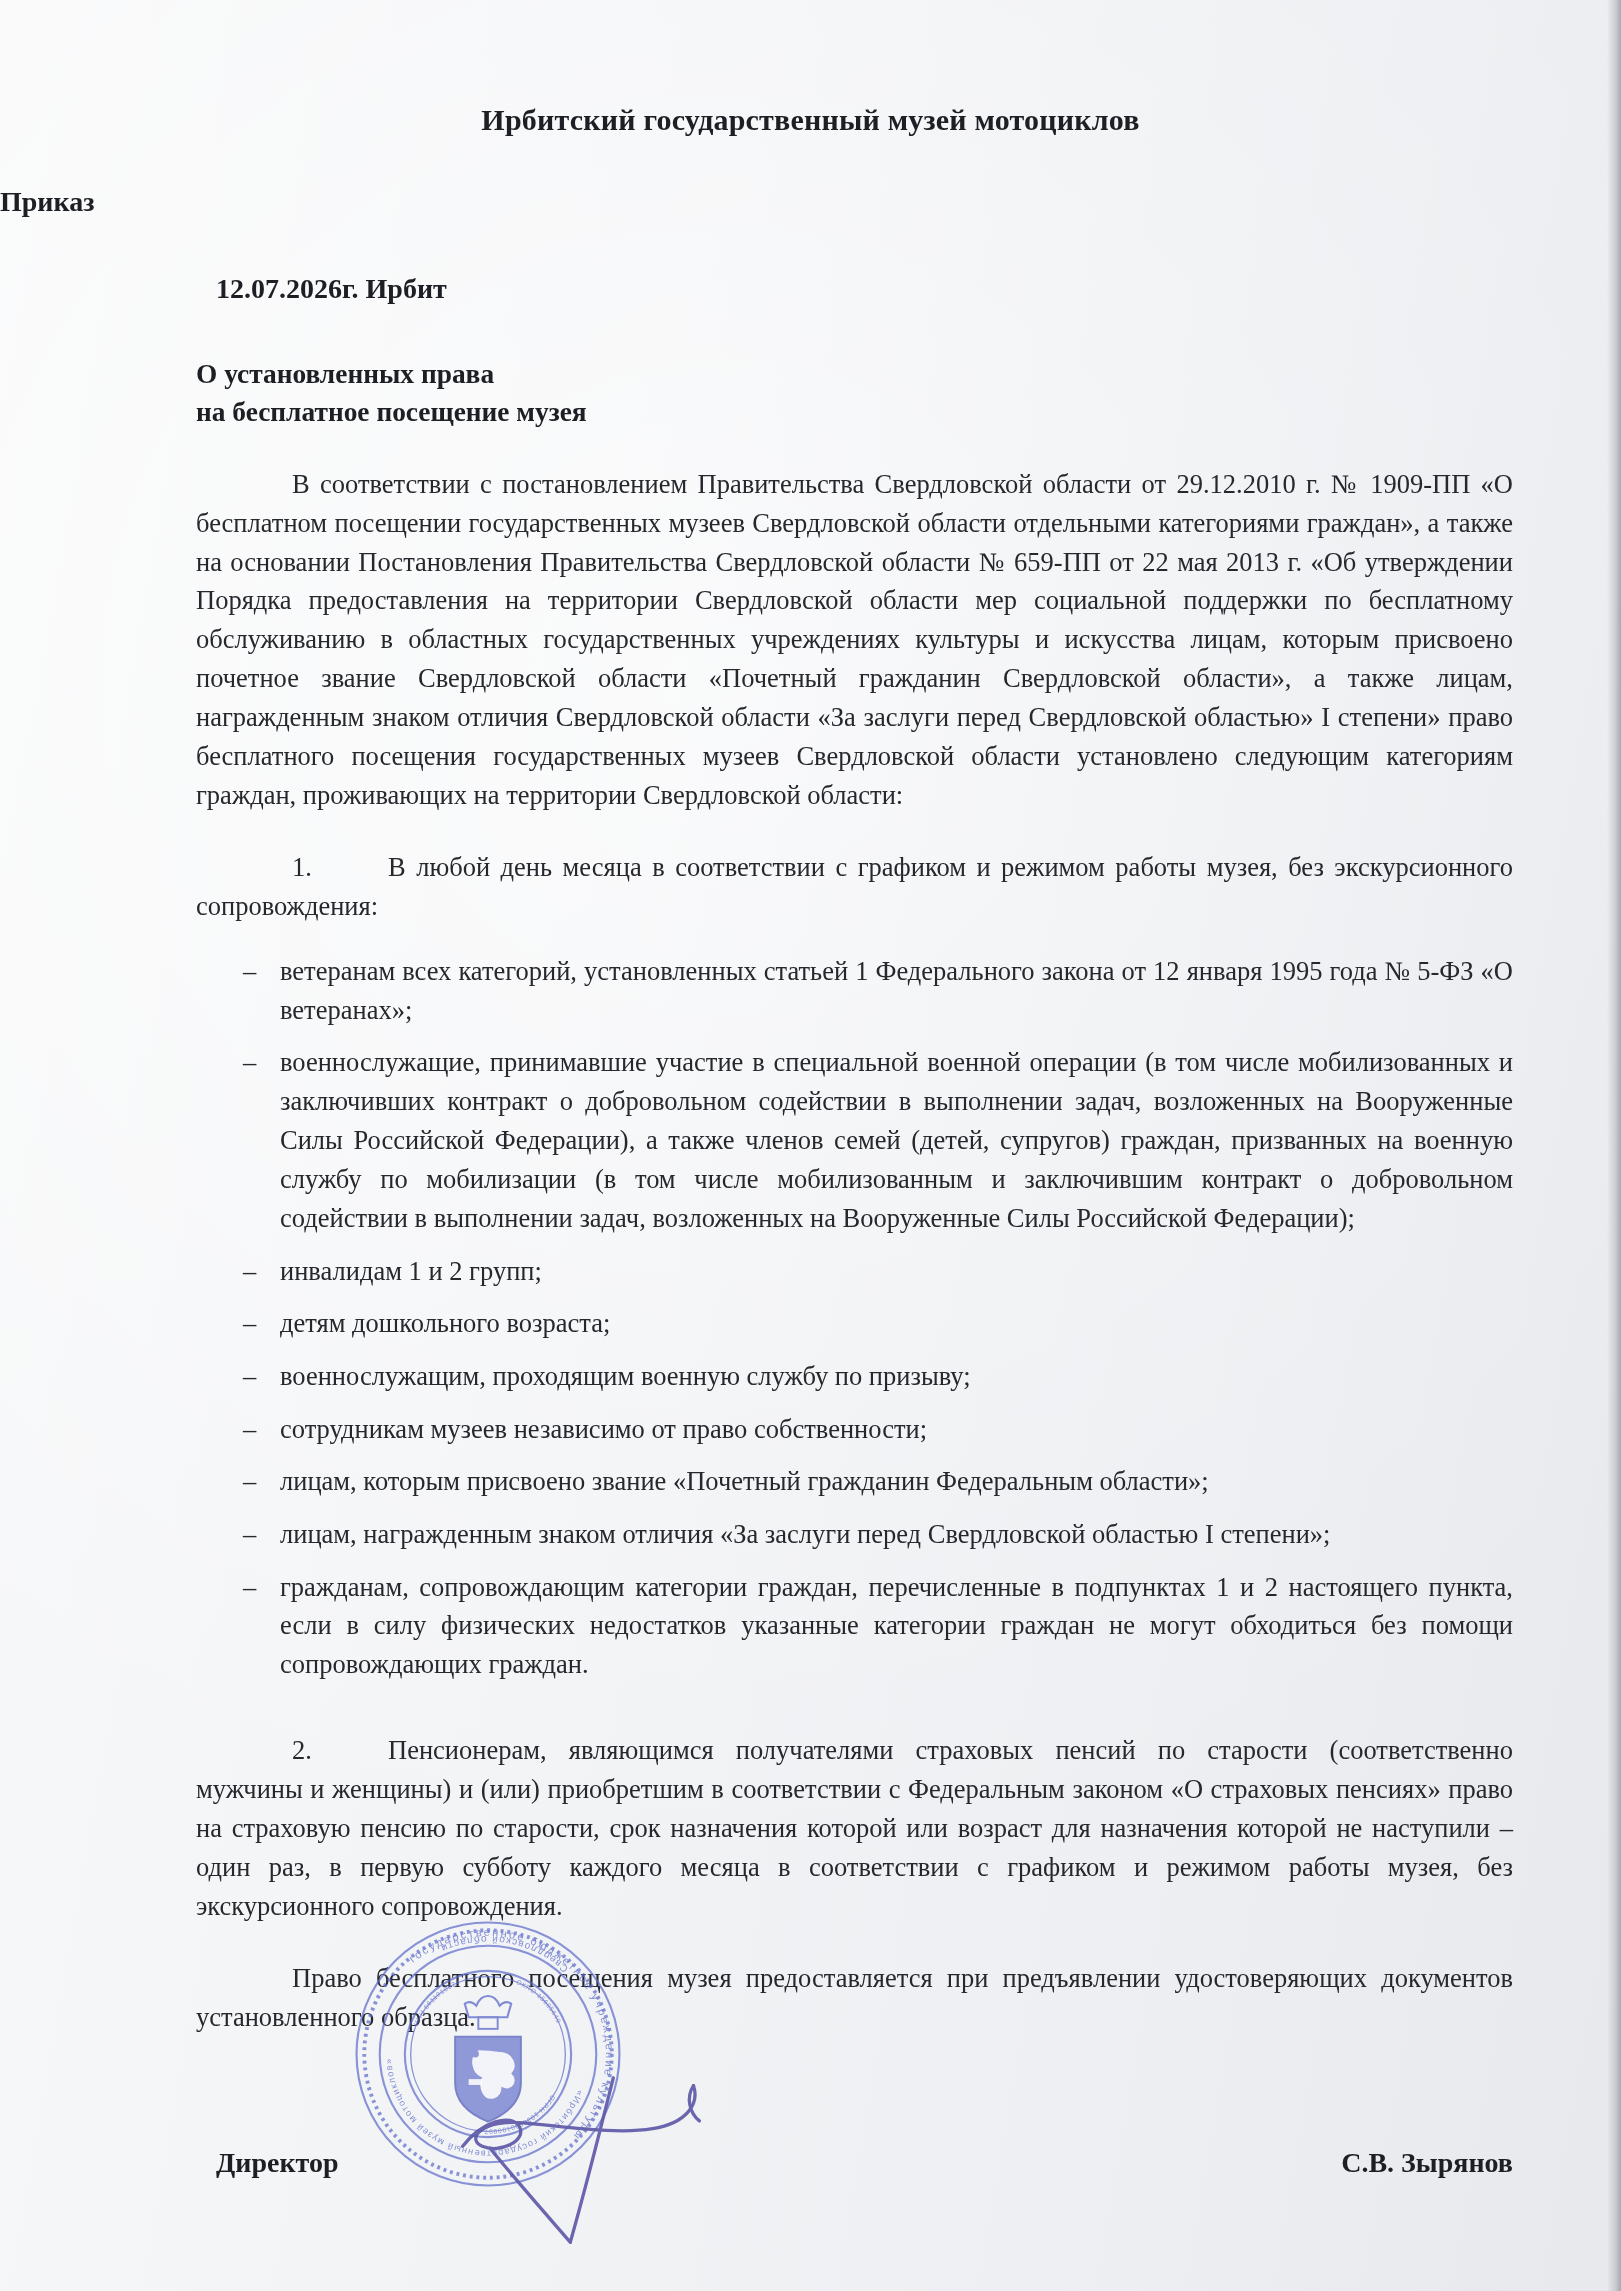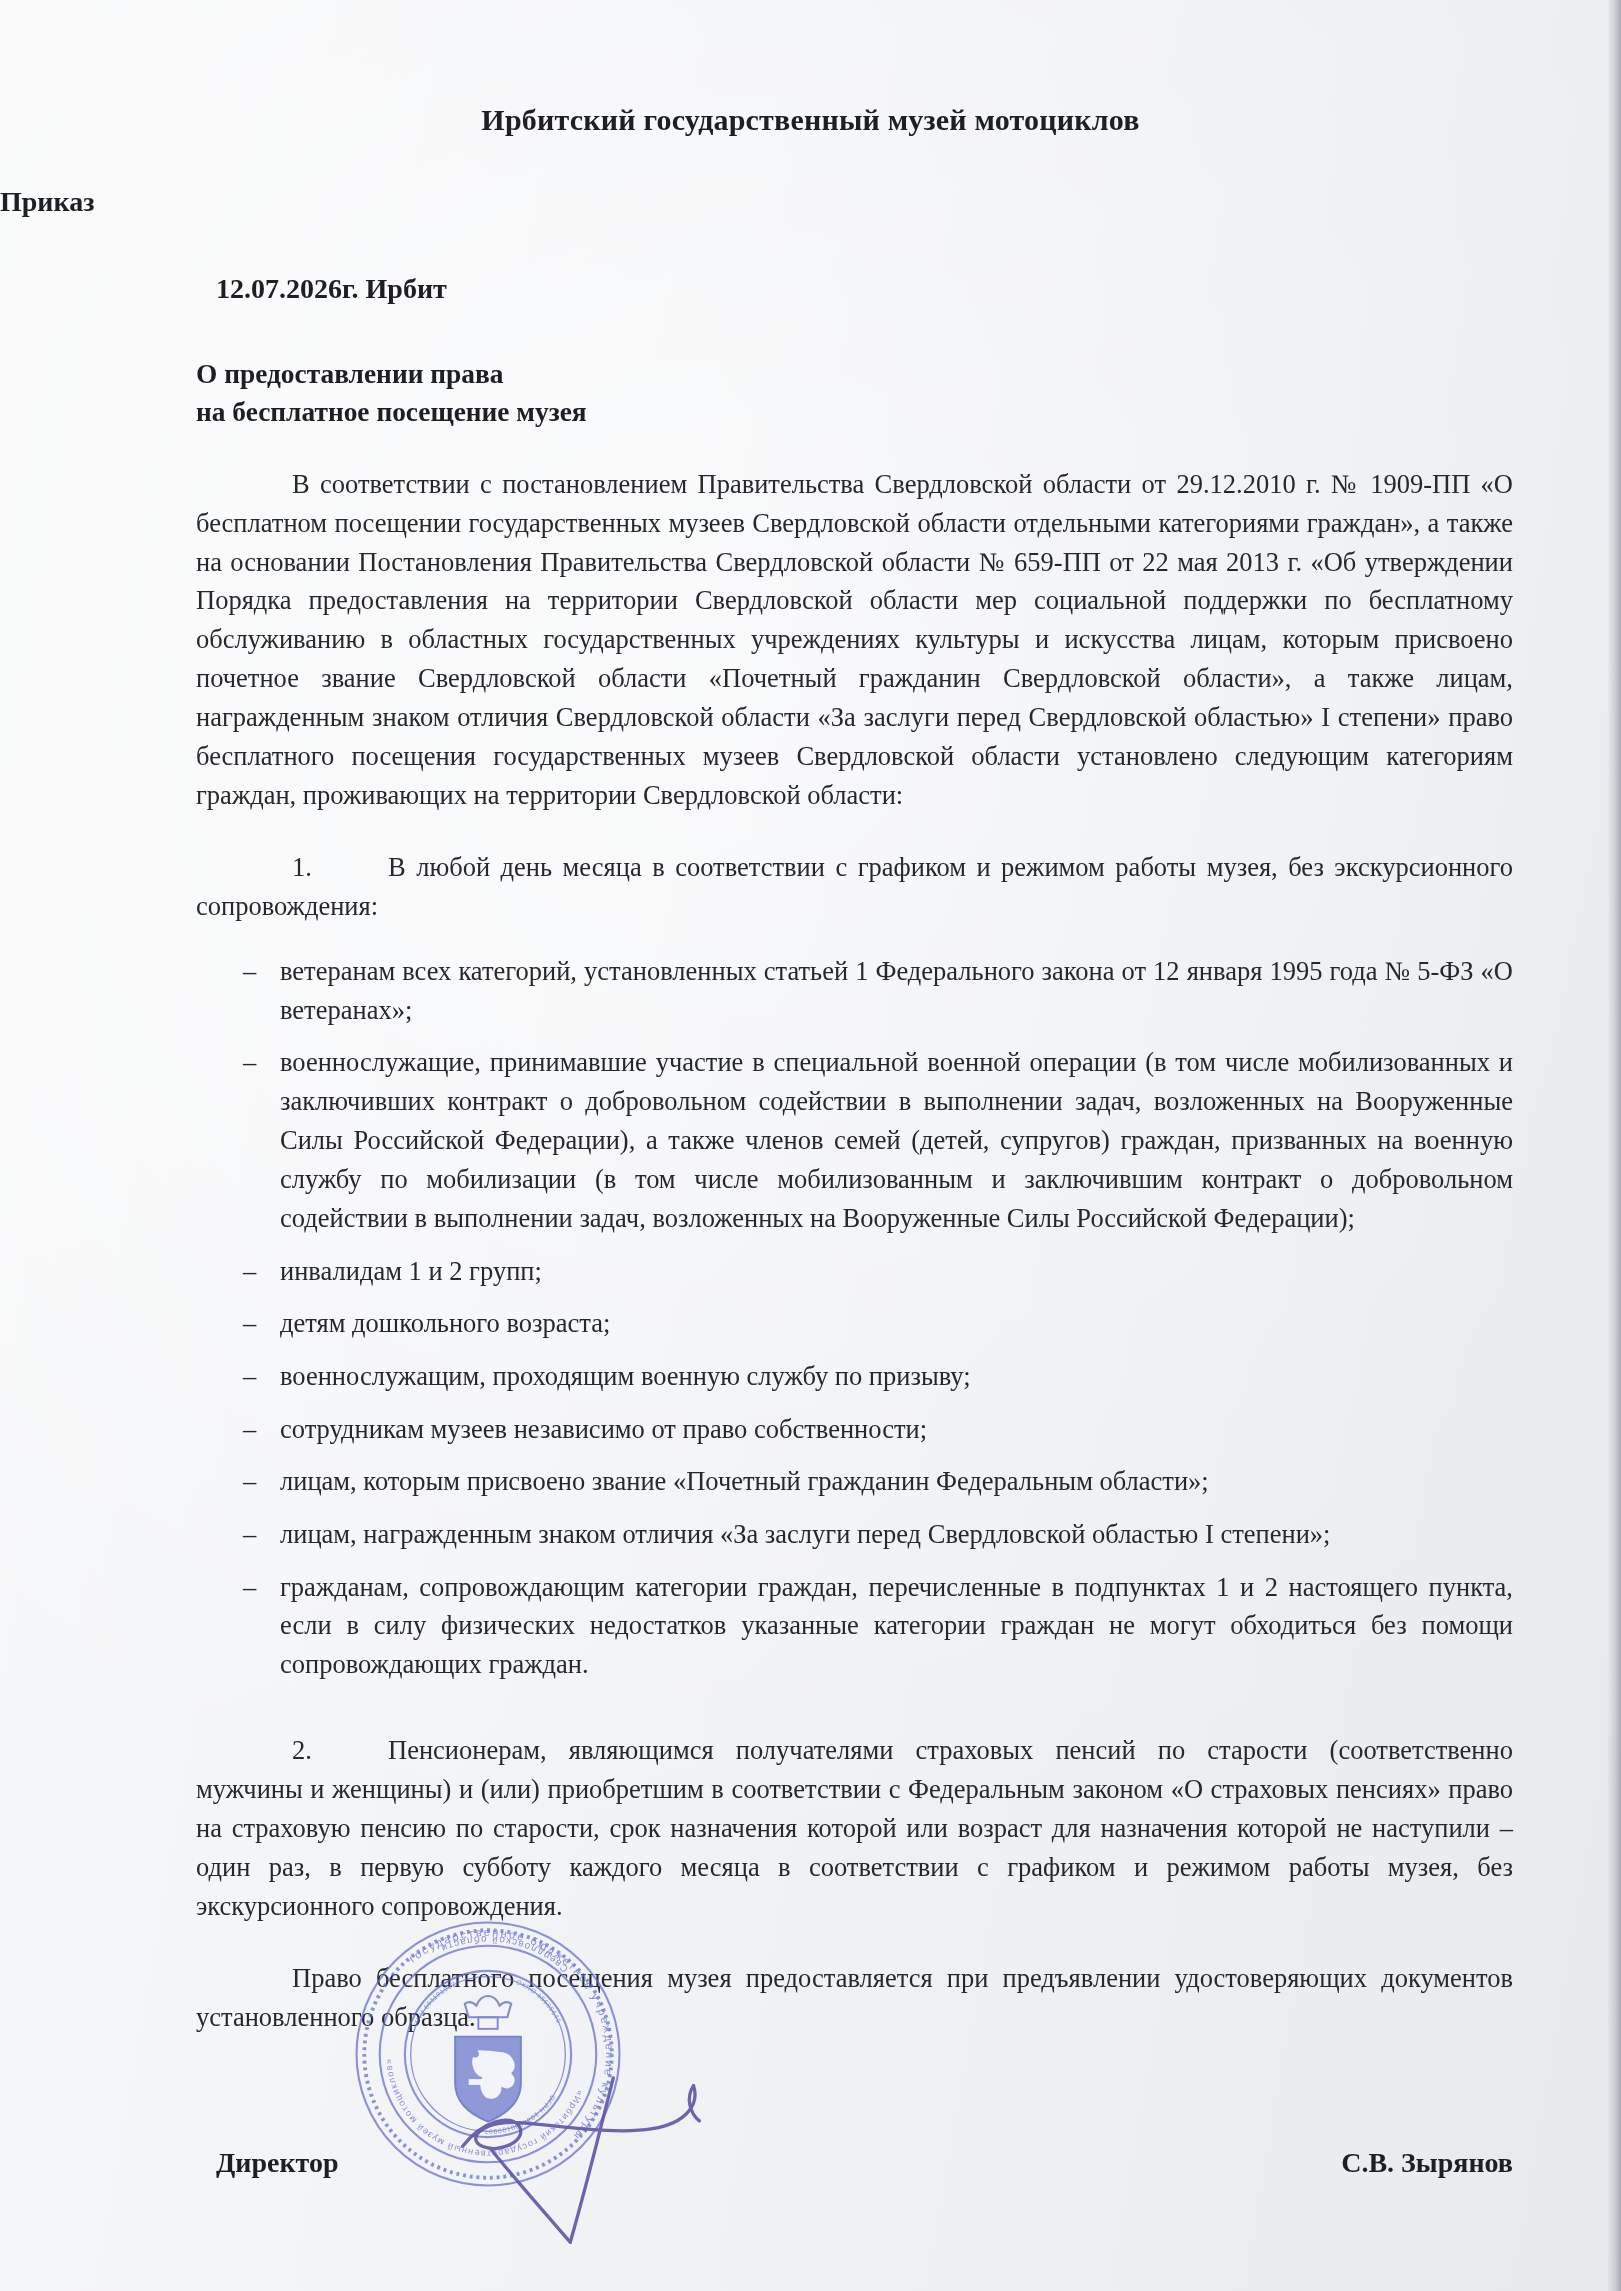--- a/index.html
+++ b/index.html
@@ -183,21 +183,21 @@
     <h1 class="org-title">Ирбитский государственный музей мотоциклов</h1>
 
     <h2 class="doc-type">Приказ</h2>
 
     <div class="meta-row">
       <span class="meta-date">12.07.2026</span>
       <span class="meta-city">г. Ирбит</span>
     </div>
 
     <div class="subject">
-      <span>О предоставлении права</span>
+      <span>О установленных права</span>
       <span>на бесплатное посещение музея</span>
     </div>
 
     <div class="body-block">
 
       <p class="para first">В соответствии с постановлением Правительства Свердловской области от 29.12.2010 г. № 1909-ПП «О бесплатном посещении государственных музеев Свердловской области отдельными категориями граждан», а также на основании Постановления Правительства Свердловской области № 659-ПП от 22 мая 2013 г. «Об утверждении Порядка предоставления на территории Свердловской области мер социальной поддержки по бесплатному обслуживанию в областных государственных учреждениях культуры и искусства лицам, которым присвоено почетное звание Свердловской области «Почетный гражданин Свердловской области», а также лицам, награжденным знаком отличия Свердловской области «За заслуги перед Свердловской областью» I степени» право бесплатного посещения государственных музеев Свердловской области установлено следующим категориям граждан, проживающих на территории Свердловской области:</p>
 
       <p class="para numbered">
         <span class="num-lead">1.</span><span>В любой день месяца в соответствии с графиком и режимом работы музея, без экскурсионного сопровождения:</span>
       </p>

